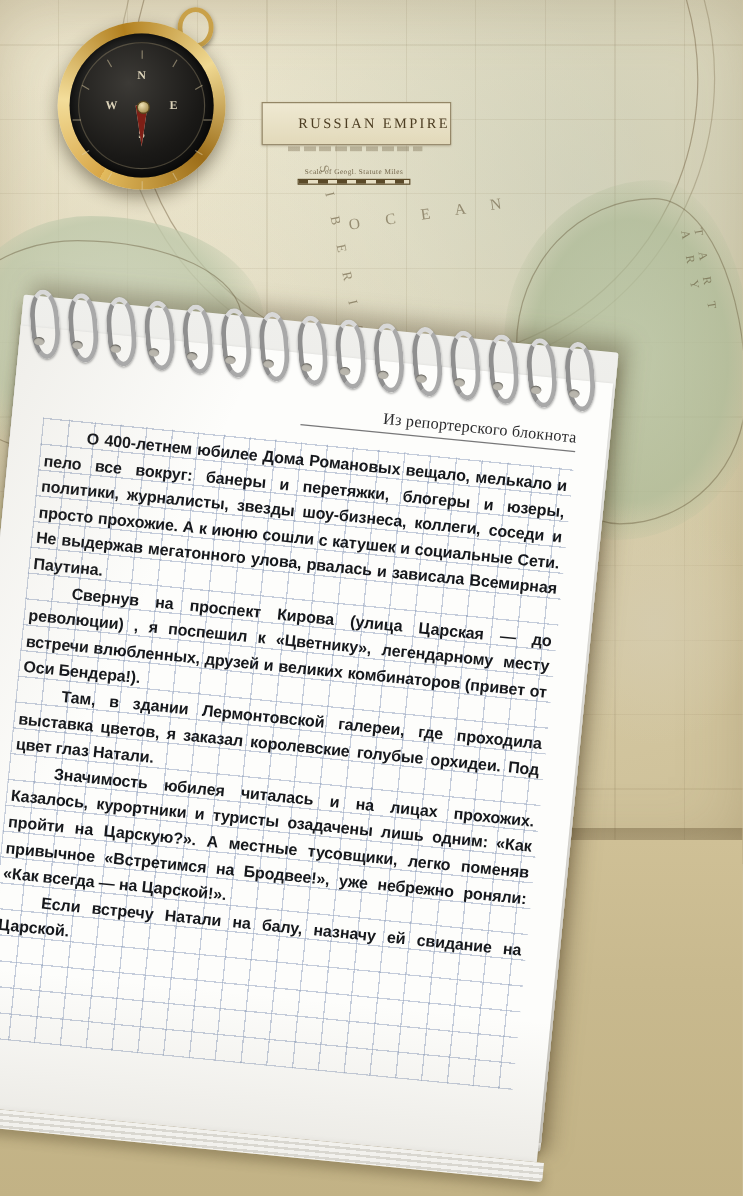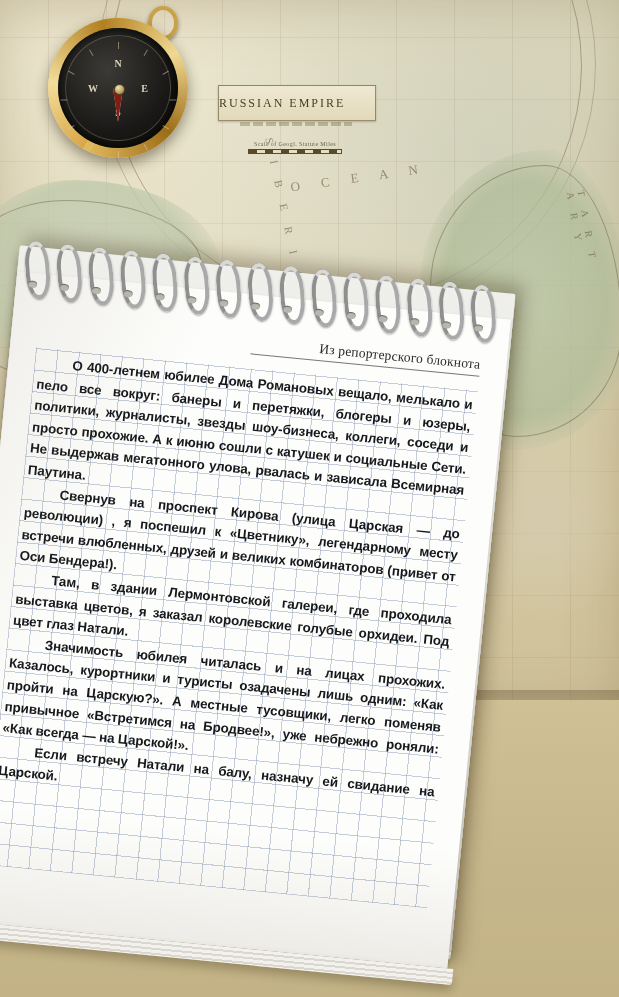--- a/index.html
+++ b/index.html
@@ -108,21 +108,21 @@
     position: absolute;
     left: 228px;
     top: 85px;
     width: 156px;
     height: 34px;
     background: linear-gradient(180deg, #efe9d2 0%, #e2d9ba 100%);
     border: 1px solid rgba(95,78,45,0.6);
     box-shadow: 0 1px 2px rgba(90,70,40,0.3);
     display: flex;
     align-items: center;
-    justify-content: flex-start;
+    justify-content: flex-end;
   }
   .cartouche-title {
     font-family: "Liberation Serif", serif;
     font-size: 12px;
     letter-spacing: 2px;
     color: #4c3d22;
     text-transform: uppercase;
   }
   .cartouche-sub {
     position: absolute;

